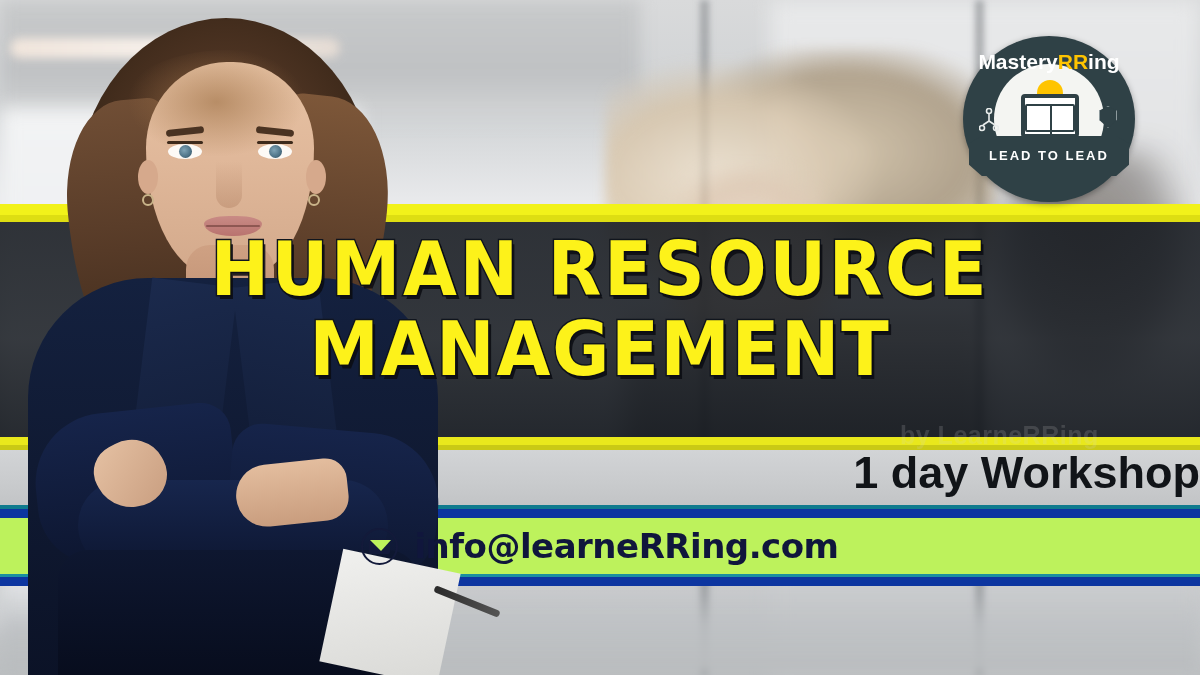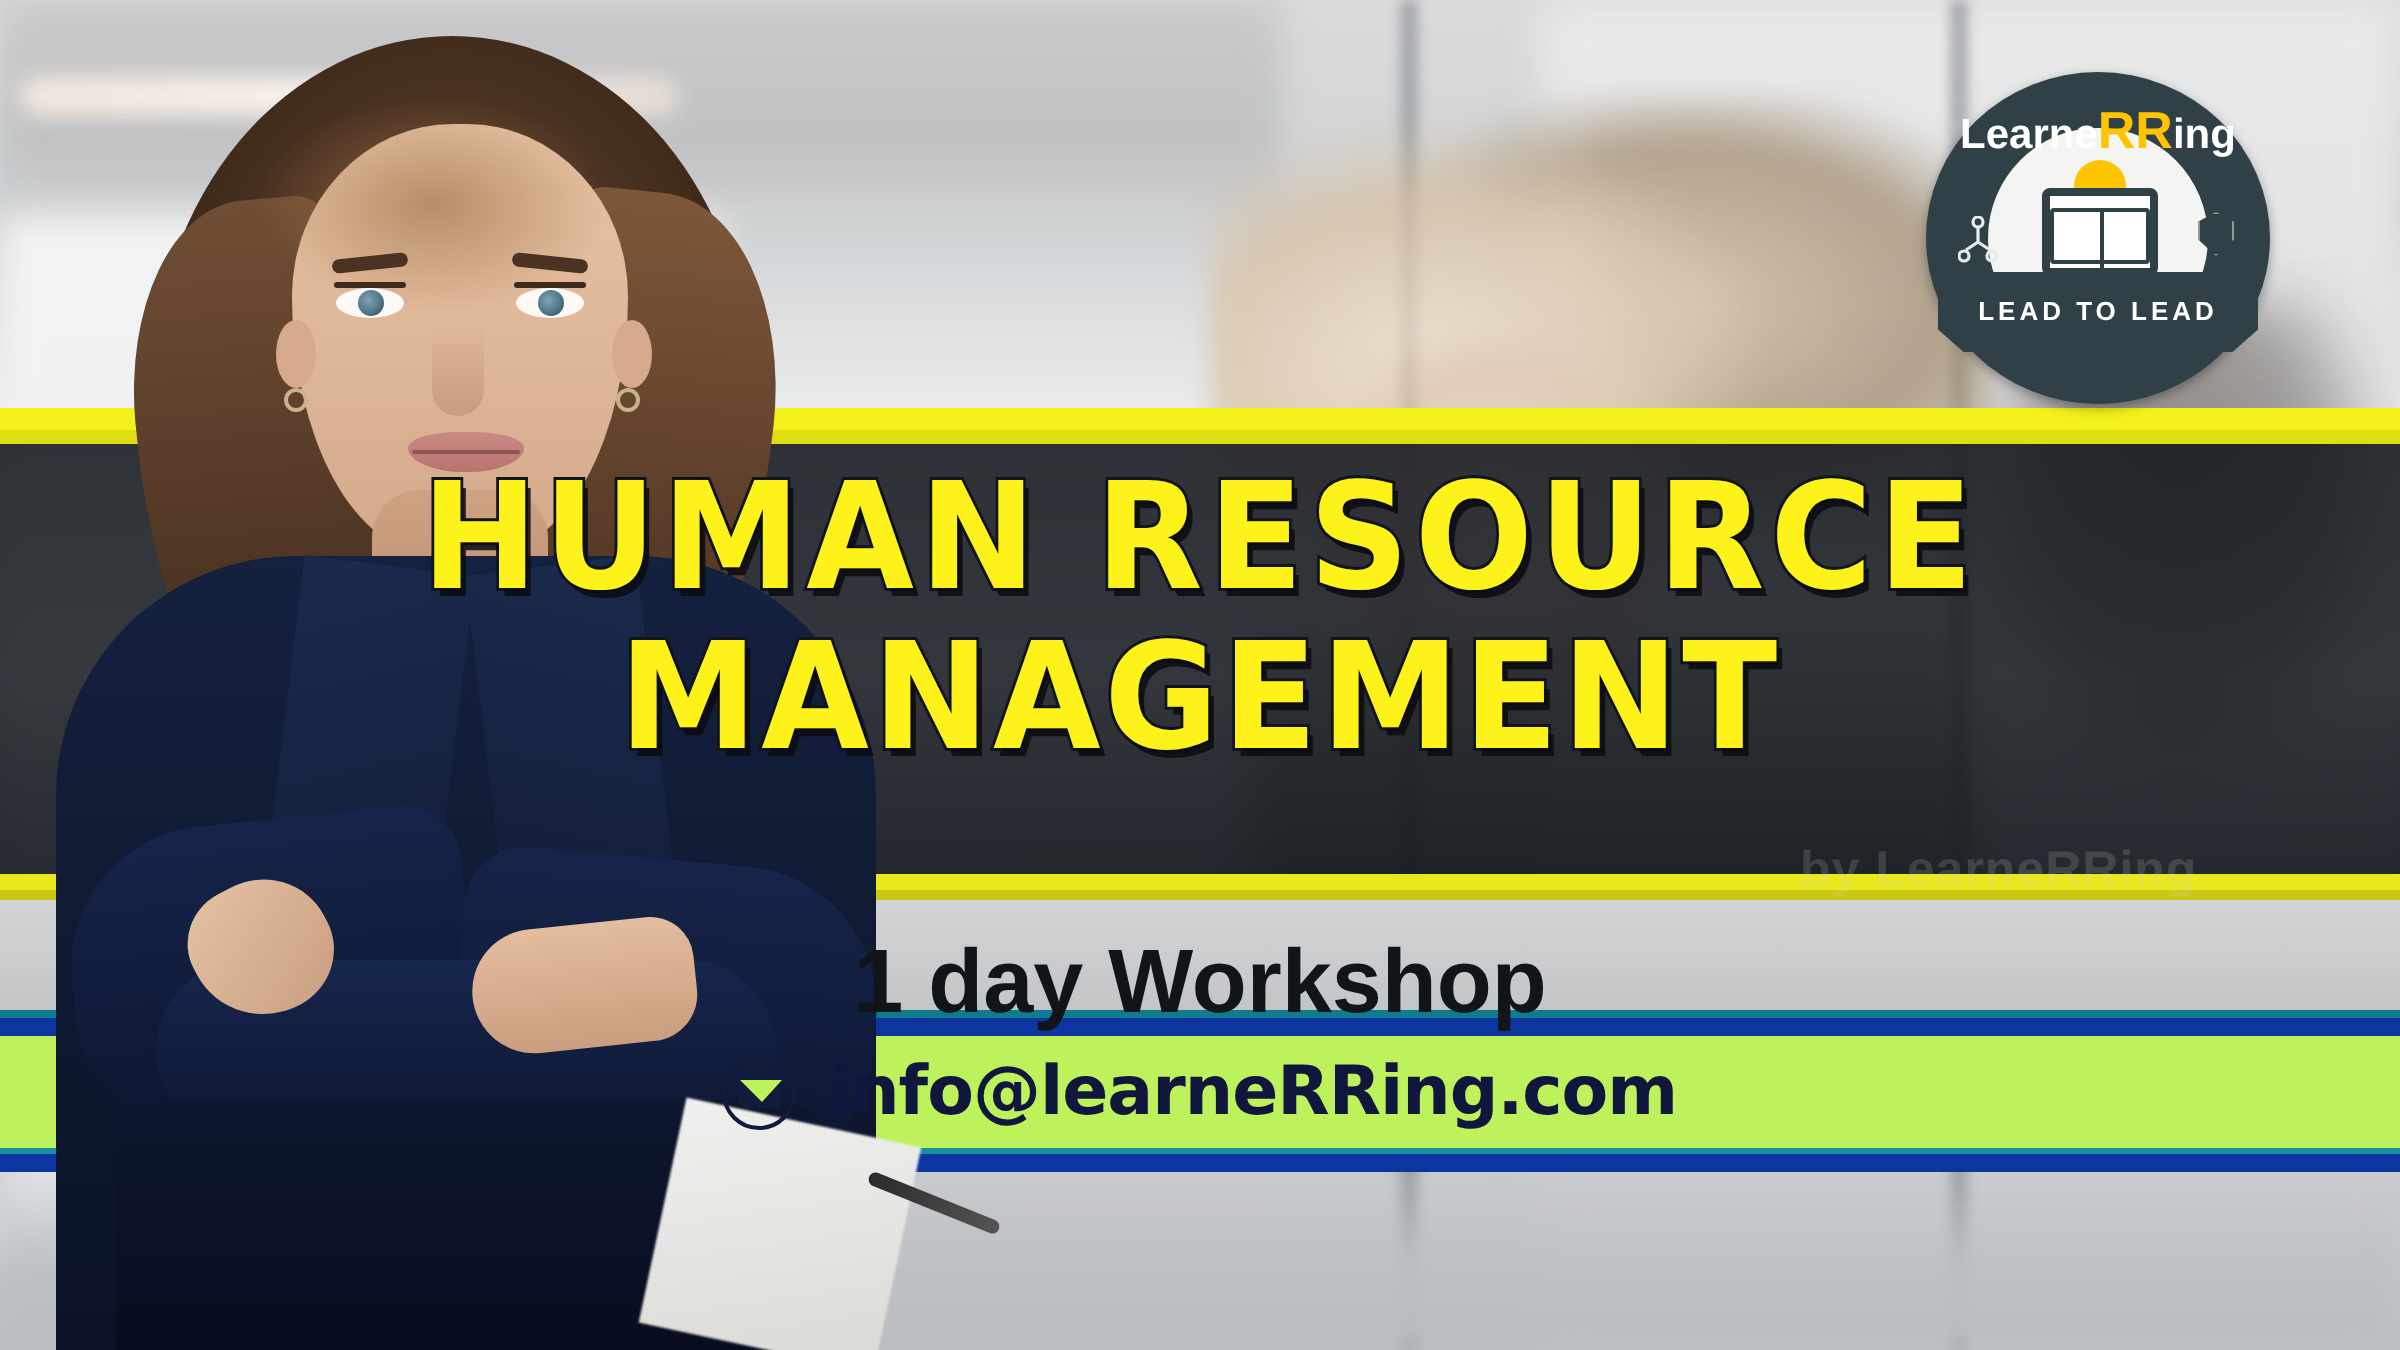--- a/index.html
+++ b/index.html
@@ -294,21 +294,21 @@
   .title-1 { font-size:74px; letter-spacing:3px; transform:scaleX(.94); }
   .title-2 { font-size:74px; letter-spacing:2px; margin-top:-6px; transform:scaleX(.94); }
 
   .watermark {
     position:absolute; left:900px; top:393px; width:260px;
     font-size:25px; font-weight:bold; color:rgba(215,215,215,.17);
     letter-spacing:.5px;
     margin-top:28px;
   }
   .workshop {
-    position:absolute; left:0; top:465px; width:1200px; text-align:center;
+    position:absolute; left:0; top:447px; width:1200px; text-align:right;
   }
   .workshop span {
     font-size:45px; font-weight:bold; color:#111418; letter-spacing:0;
   }
   .email-row {
     position:absolute; left:0; top:518px; width:1200px; height:56px;
     display:flex; align-items:center; justify-content:center; gap:16px;
   }
   .env-circle {
     width:37px; height:37px; border:2px solid #131a3a; border-radius:50%;
@@ -396,21 +396,21 @@
     <div class="w-handR"></div>
     <div class="w-torso-bot"></div>
   </div>
   <div class="w-doc"></div>
   <div class="w-pen"></div>
 
   <div class="logo">
     <div class="logo-ring"></div>
     <div class="logo-inner"></div>
     <div class="logo-arc">
-      <span style="font-size:21px;font-weight:bold;color:#fff">Learne</span><span style="font-size:26px;font-weight:bold;color:#ffc400">RR</span><span style="font-size:21px;font-weight:bold;color:#fff">ing</span>
+      <span style="font-size:21px;font-weight:bold;color:#fff">Mastery</span><span style="font-size:21px;font-weight:bold;color:#ffc400">RR</span><span style="font-size:21px;font-weight:bold;color:#fff">ing</span>
     </div>
     <div class="logo-sun"></div>
     <div class="logo-monitor"></div>
     <div class="logo-book"></div>
     <div class="logo-stand"></div>
     <div class="logo-base"></div>
     <div class="logo-node">
       <svg width="20" height="24" viewBox="0 0 20 24">
           <circle cx="10" cy="3" r="2.5" fill="none" stroke="#e8eceb" stroke-width="1.6"></circle>
           <circle cx="3" cy="20" r="2.5" fill="none" stroke="#e8eceb" stroke-width="1.6"></circle>

